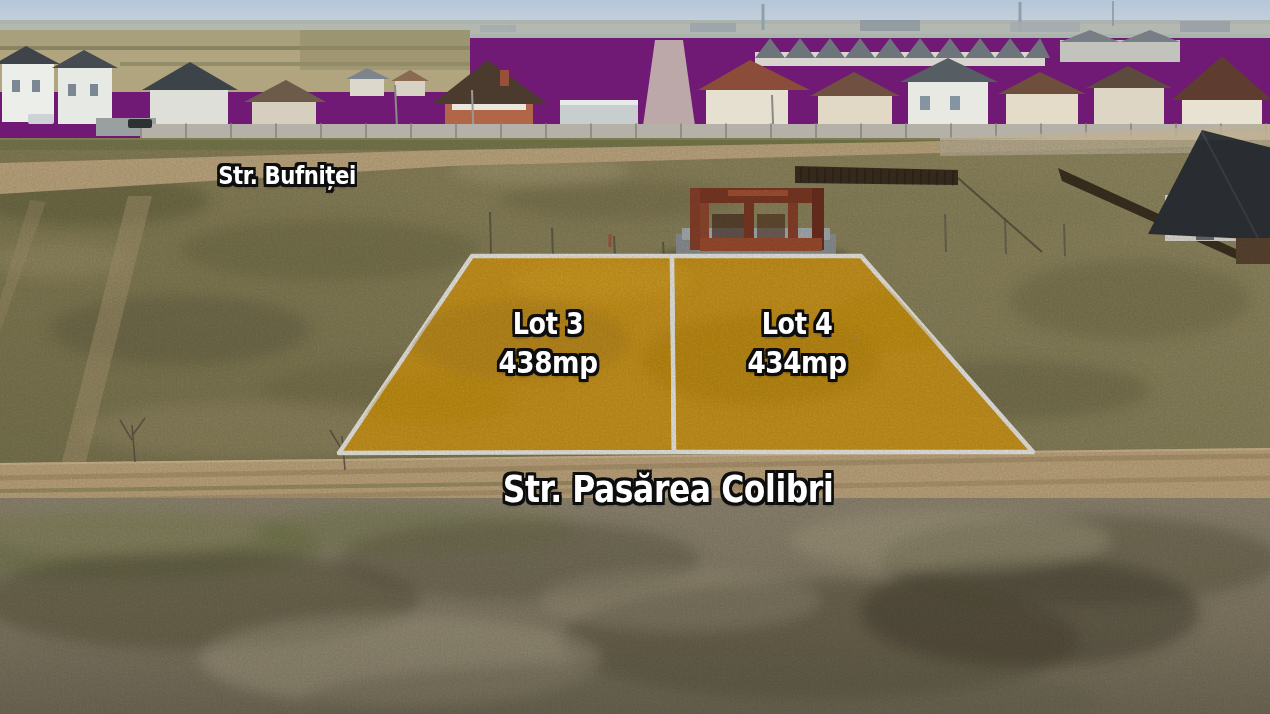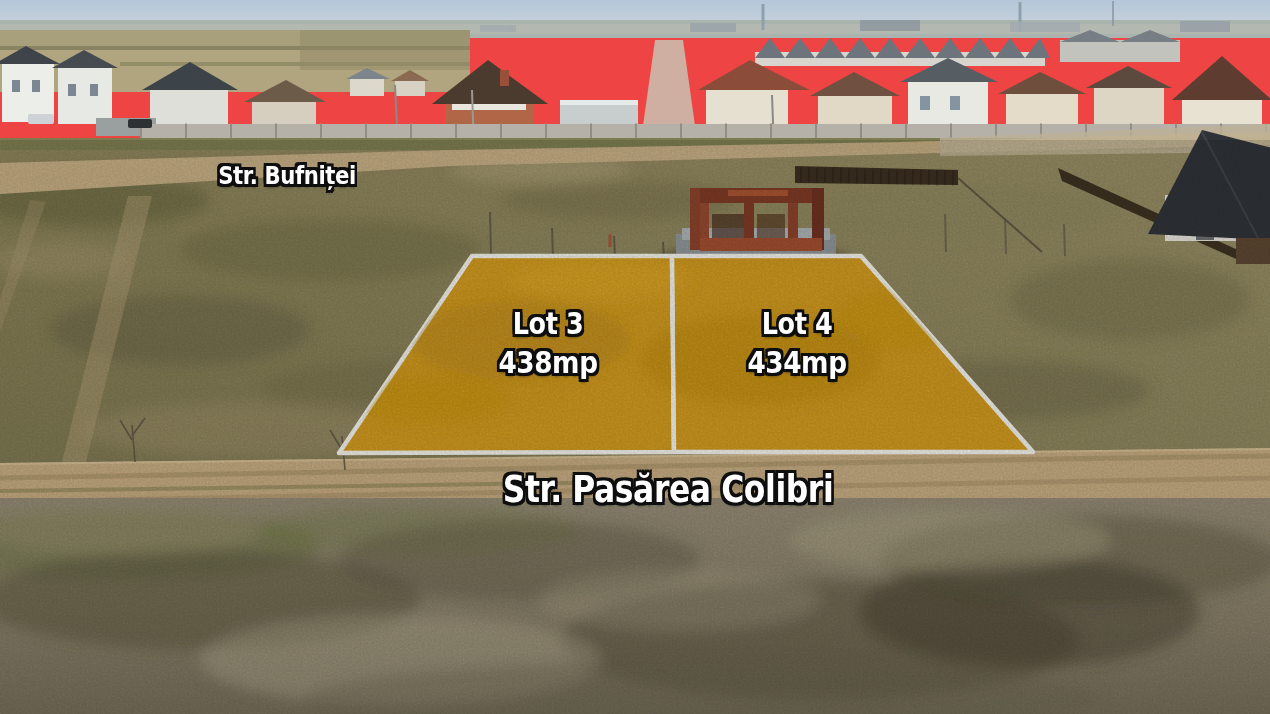--- a/index.html
+++ b/index.html
@@ -1,18 +1,18 @@
 <!DOCTYPE html>
 <html><head>
 <meta charset="utf-8">
 <style>
   html,body{margin:0;padding:0;background:#1b1b1b;}
   .scene{
     position:relative;width:1270px;height:714px;overflow:hidden;
-    font-family:"DejaVu Sans",sans-serif;background:#ef4444;
+    font-family:"DejaVu Sans",sans-serif;background:#701a75;
   }
   .scene svg{position:absolute;left:0;top:0;}
   .overlay-label{
     position:absolute;color:#ffffff;font-weight:700;text-align:center;
     transform:scaleX(.85);transform-origin:50% 50%;
     letter-spacing:-.5px;line-height:1.27;white-space:nowrap;
     text-shadow:
       -3px -3px 0 #0e0e0e, 3px -3px 0 #0e0e0e,
       -3px  3px 0 #0e0e0e, 3px  3px 0 #0e0e0e,
       -3px  0   0 #0e0e0e, 3px  0   0 #0e0e0e,

